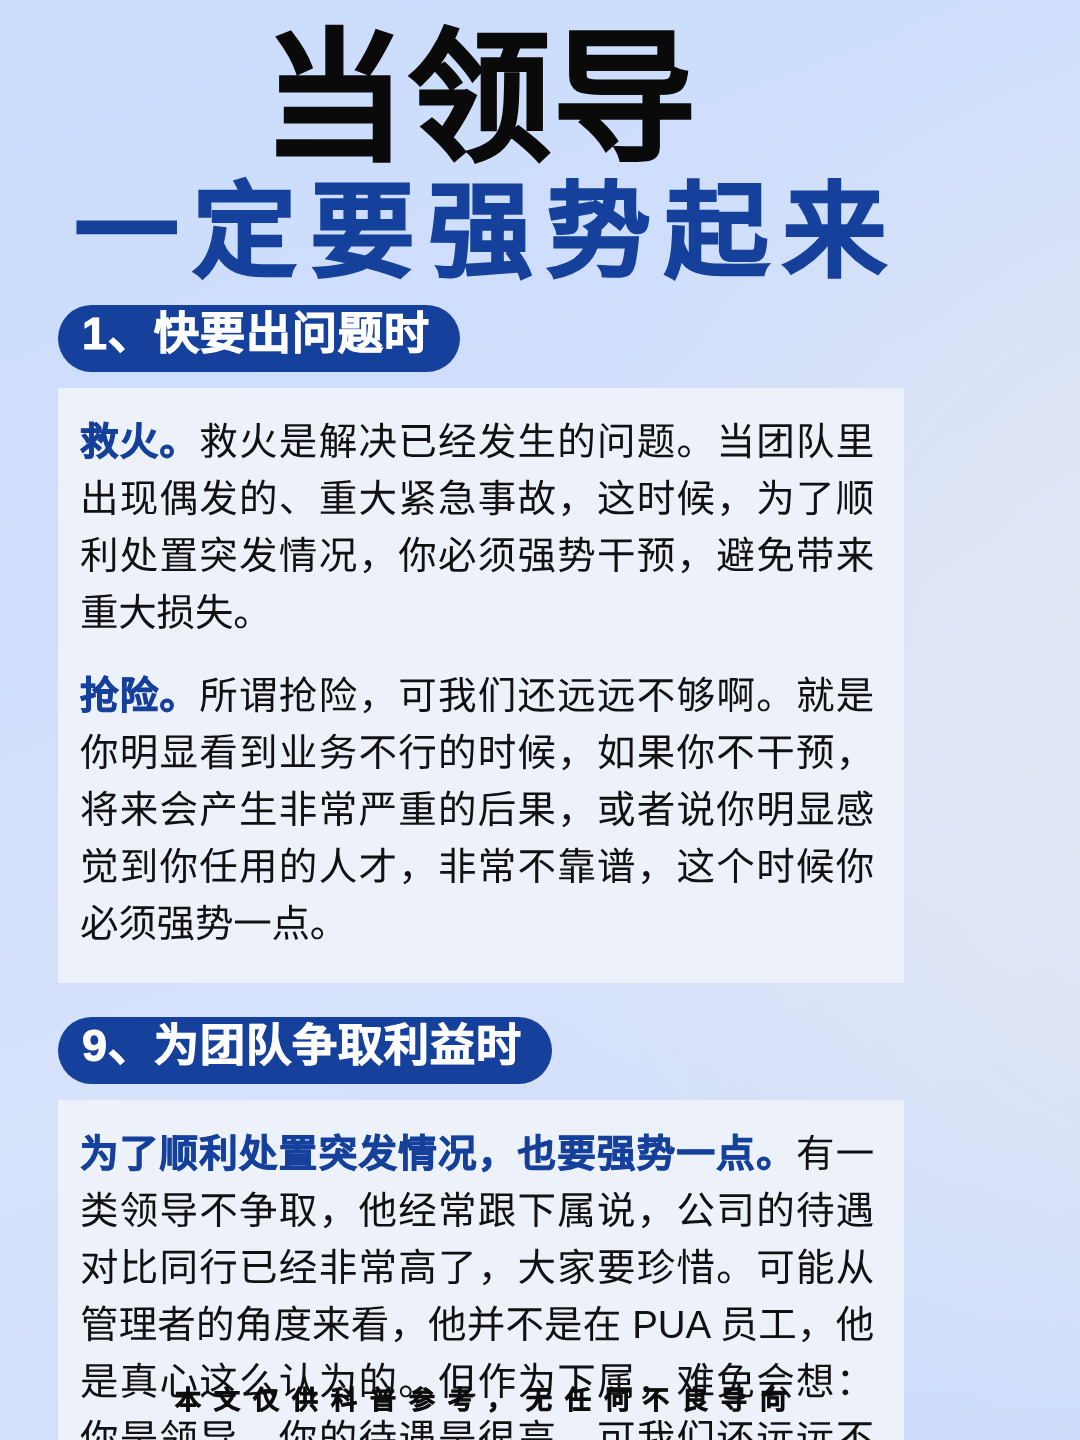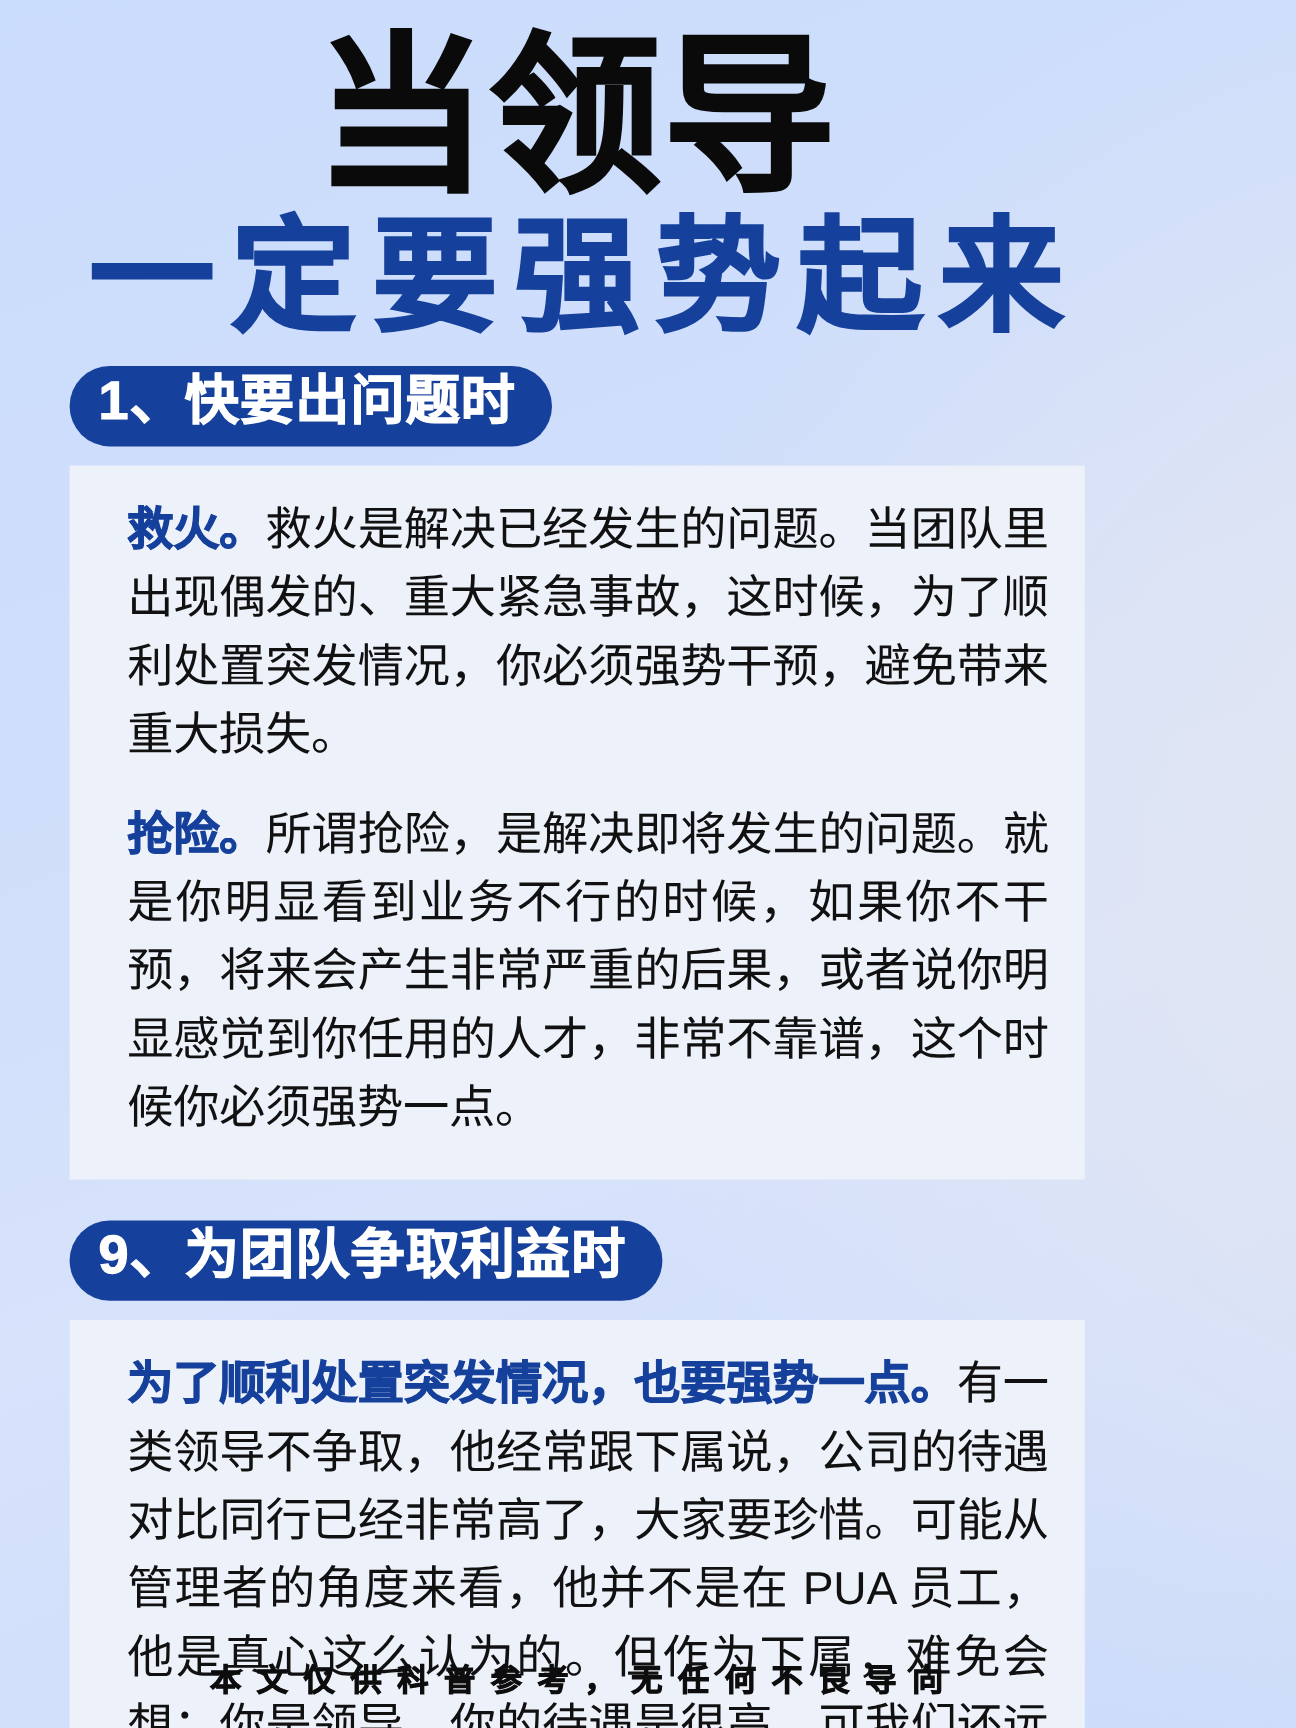--- a/index.html
+++ b/index.html
@@ -67,21 +67,21 @@
     white-space: nowrap;
   }
 
   .pill-wrap-1 { margin: 18px 0 0 58px; }
   .pill-wrap-2 { margin: 34px 0 0 58px; }
 
   
   .card {
     margin: 16px 57px 0 58px;
     background: #edf1fa;
-    padding: 26px 30px 30px 48px;
+    padding: 26px 30px 30px 22px;
   }
 
   .para {
     font-size: 38.5px;
     line-height: 1.48;
     color: #111111;
     text-align: justify;
     text-justify: inter-character;
     letter-spacing: -0.2px;
   }
@@ -118,21 +118,21 @@
     <div class="title-main">当领导</div>
     <div class="title-sub">一定要强势起来</div>
   </div>
 
   <div class="pill-wrap-1">
     <span class="pill">1、快要出问题时</span>
   </div>
 
   <div class="card">
     <p class="para"><span class="lead">救火。</span><span>救火是解决已经发生的问题。当团队里出现偶发的、重大紧急事故，这时候，为了顺利处置突发情况，你必须强势干预，避免带来重大损失。</span></p>
-    <p class="para"><span class="lead">抢险。</span><span>所谓抢险，是解决即将发生的问题。就是你明显看到业务不行的时候，如果你不干预，将来会产生非常严重的后果，或者说你明显感觉到你任用的人才，非常不靠谱，这个时候你必须强势一点。</span></p>
+    <p class="para"><span class="lead">抢险。</span><span>所谓抢险，可我们还远远不够啊。就是你明显看到业务不行的时候，如果你不干预，将来会产生非常严重的后果，或者说你明显感觉到你任用的人才，非常不靠谱，这个时候你必须强势一点。</span></p>
   </div>
 
   <div class="pill-wrap-2">
     <span class="pill">9、为团队争取利益时</span>
   </div>
 
   <div class="card">
     <p class="para"><span class="lead">为了顺利处置突发情况，也要强势一点。</span><span>有一类领导不争取，他经常跟下属说，公司的待遇对比同行已经非常高了，大家要珍惜。可能从管理者的角度来看，他并不是在 PUA 员工，他是真心这么认为的。但作为下属，难免会想：你是领导，你的待遇是很高，可我们还远远不够啊。</span></p>
     <p class="para"><span class="lead">如果一直这样，你在为团队争取利益时。</span><span>甚至离他而去，投奔到别人下。因为，圣人之道只能约束自己，不能拘谨别人。</span></p>
   </div>

